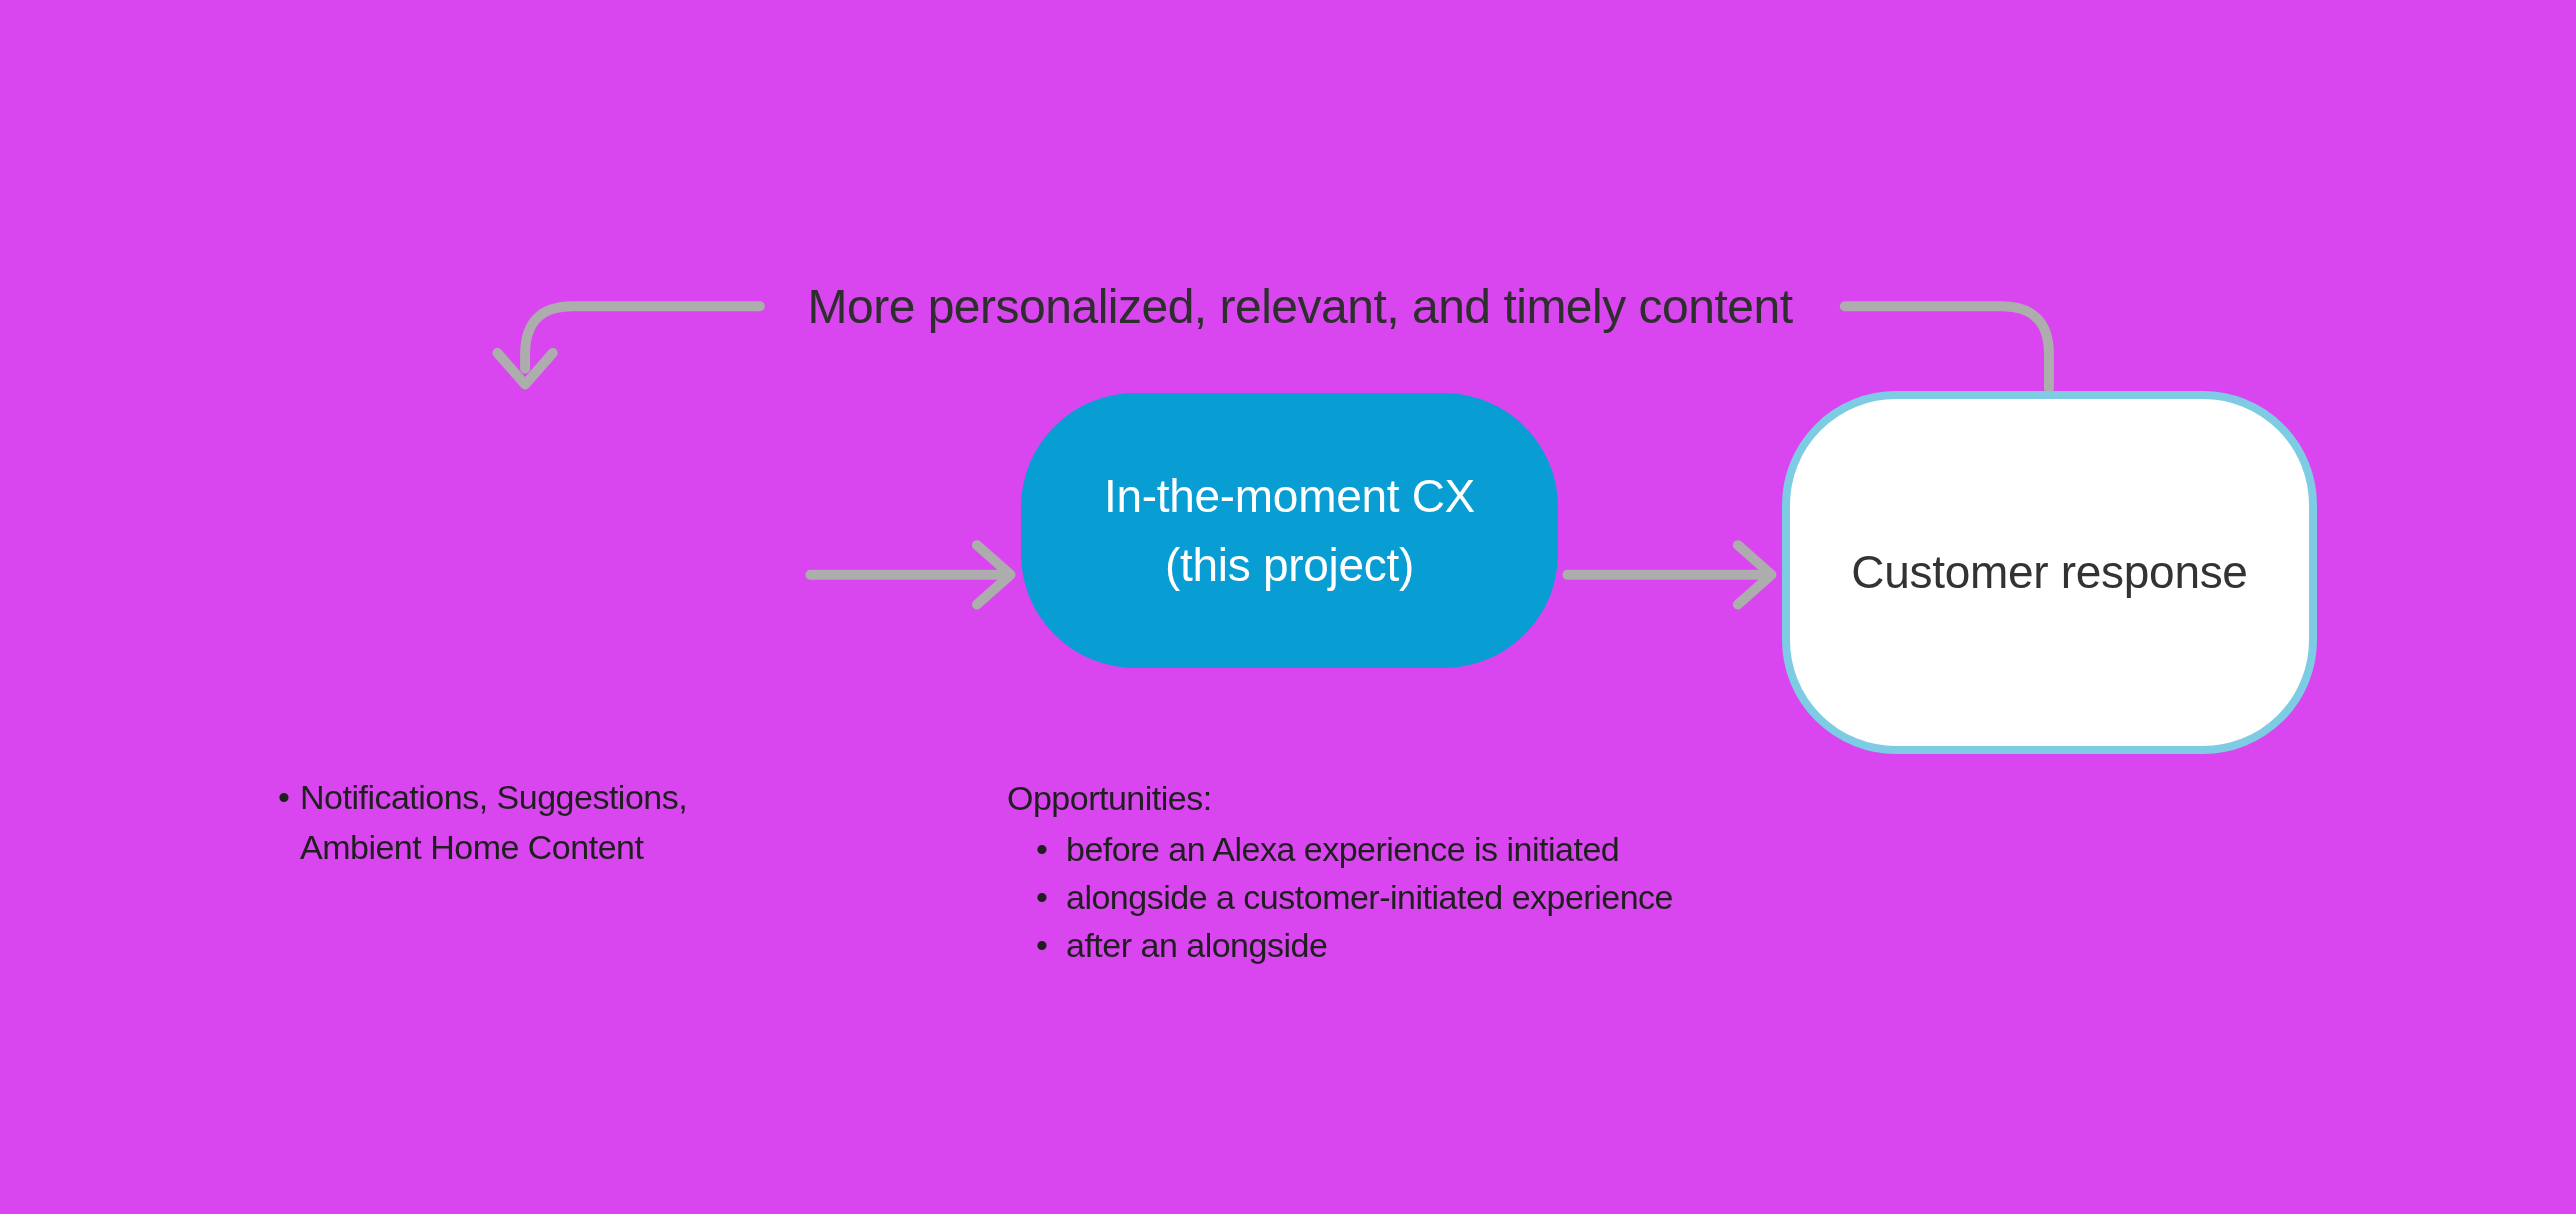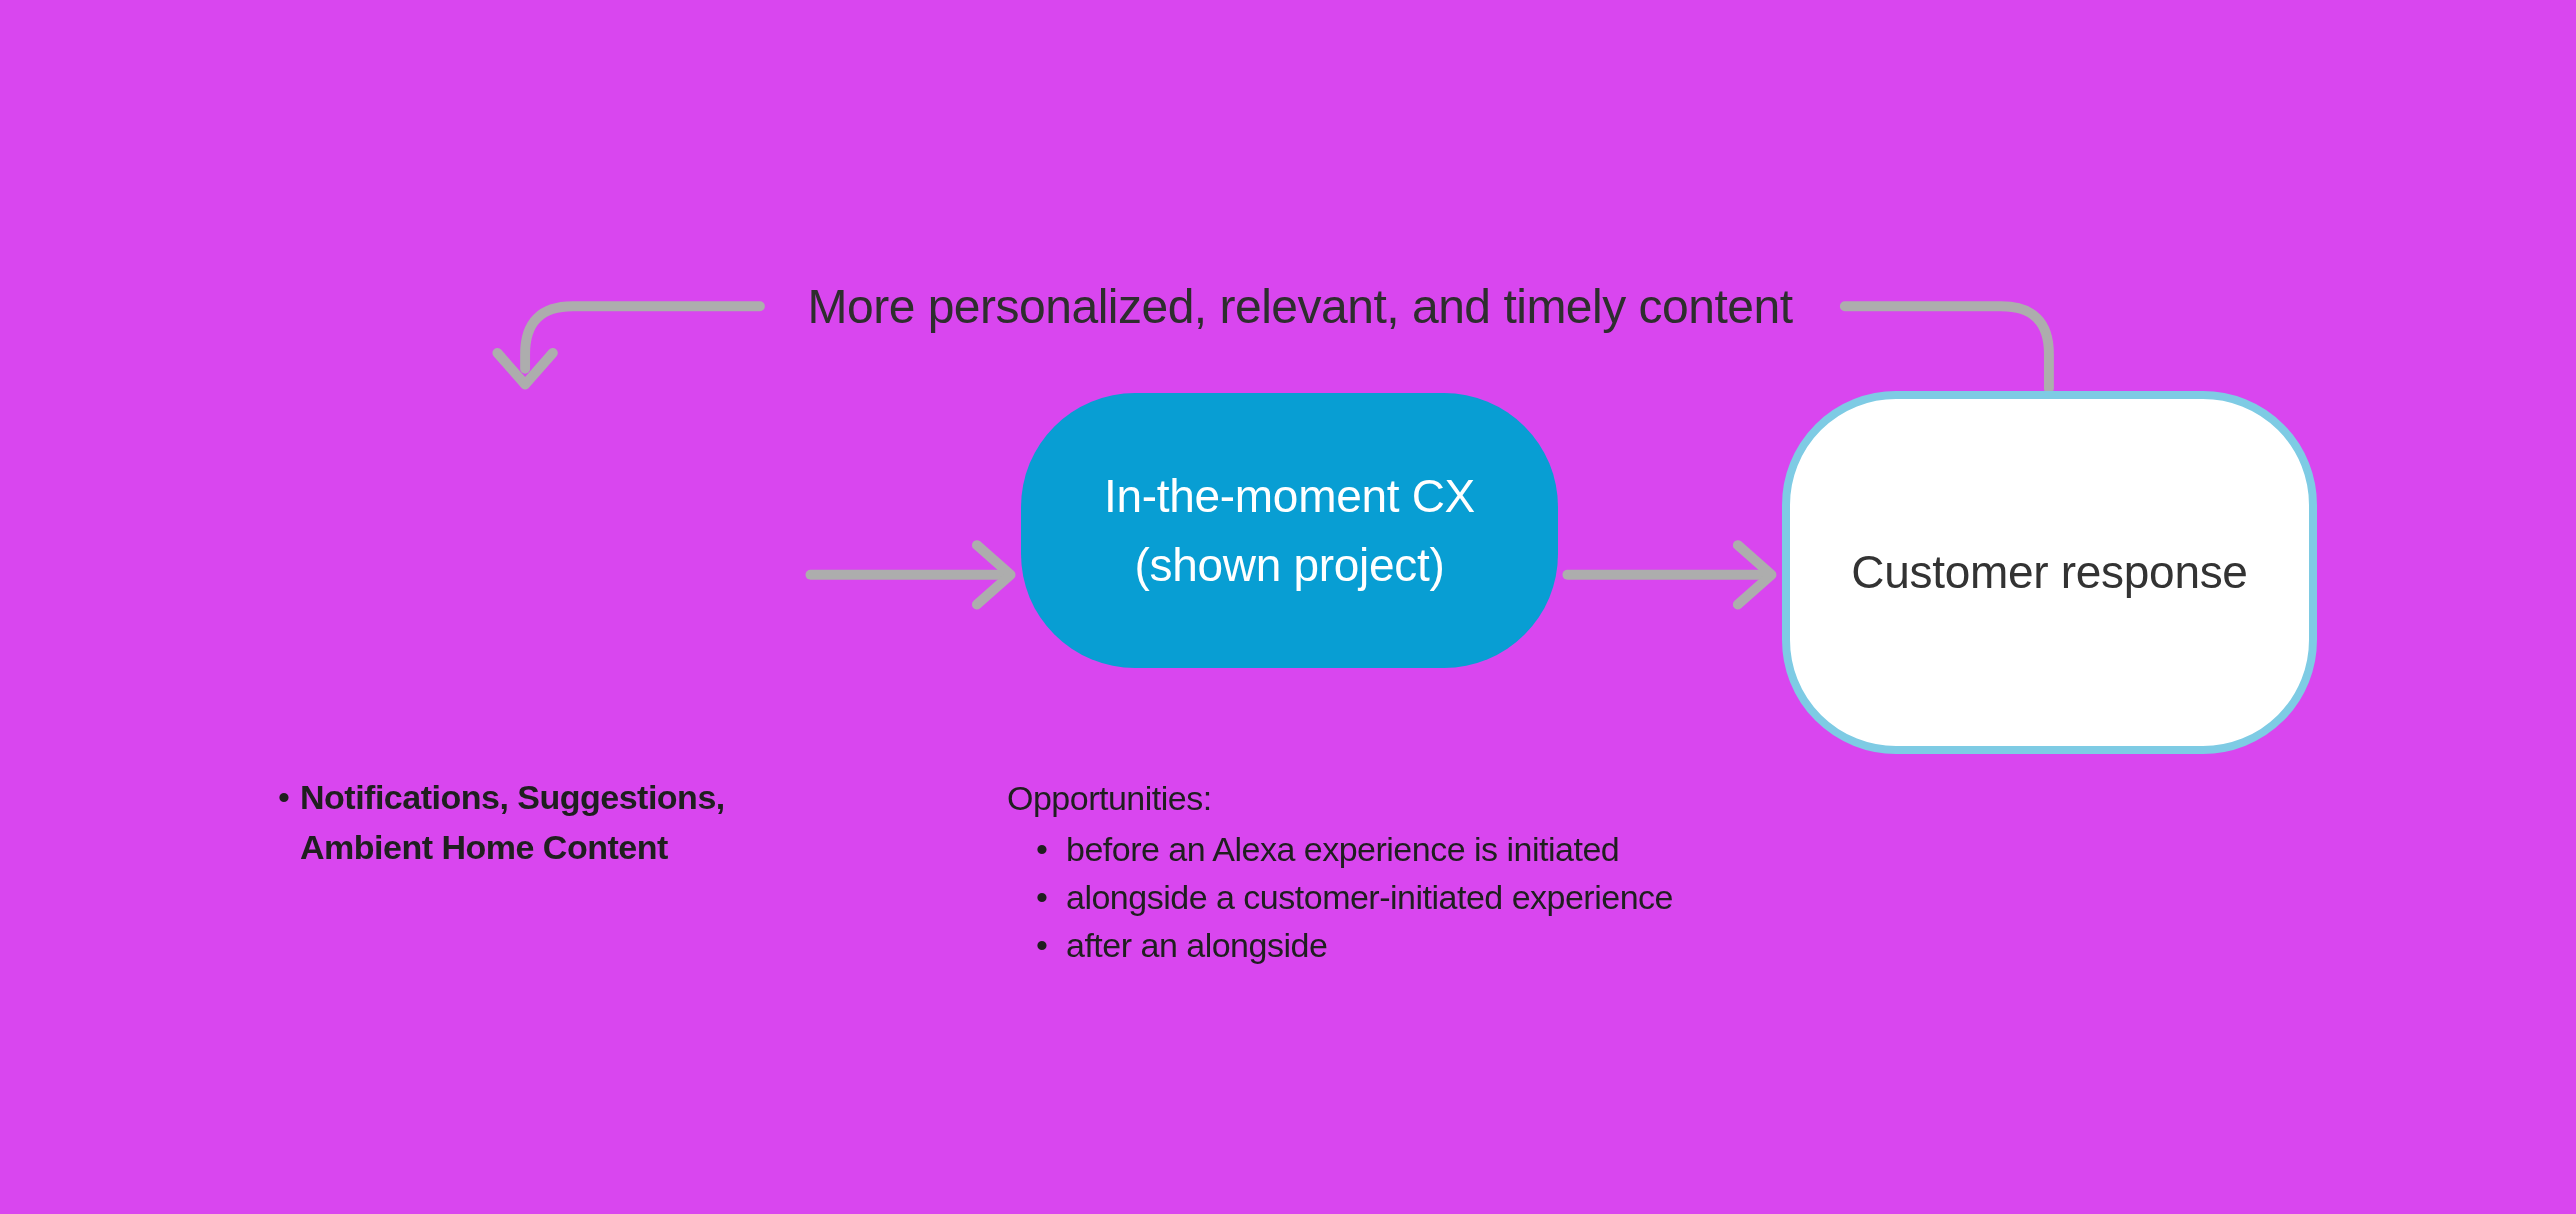--- a/index.html
+++ b/index.html
@@ -82,21 +82,21 @@
   .notes li {
     position: relative;
     padding-left: 22px;
   }
   .notes li::before {
     content: "\2022";
     position: absolute;
     left: 0;
     top: 0;
   }
-  .notes li span { display: block; font-weight: bold; }
+  .notes li span { display: block; }
 
   .opps {
     left: 1007px;
     top: 774px;
   }
   .opps-heading {
     line-height: 48px;
   }
   .opps ul {
     margin-top: 3px;
@@ -127,21 +127,21 @@
     <path d="M 986 550 L 1020 580 L 986 610"></path>
     <path d="M 1582 580 H 1776"></path>
     <path d="M 1754 550 L 1788 580 L 1754 610"></path>
   </svg>
 
   <div class="feedback-label">More personalized, relevant, and timely content</div>
 
 
   <div class="box box-cx">
     <span>In-the-moment CX</span>
-    <span>(shown project)</span>
+    <span>(this project)</span>
   </div>
 
   <div class="box box-outline box-resp">
     <span>Customer response</span>
   </div>
 
   <div class="notes">
     <ul>
       <li>
         <span>Notifications, Suggestions,</span>

